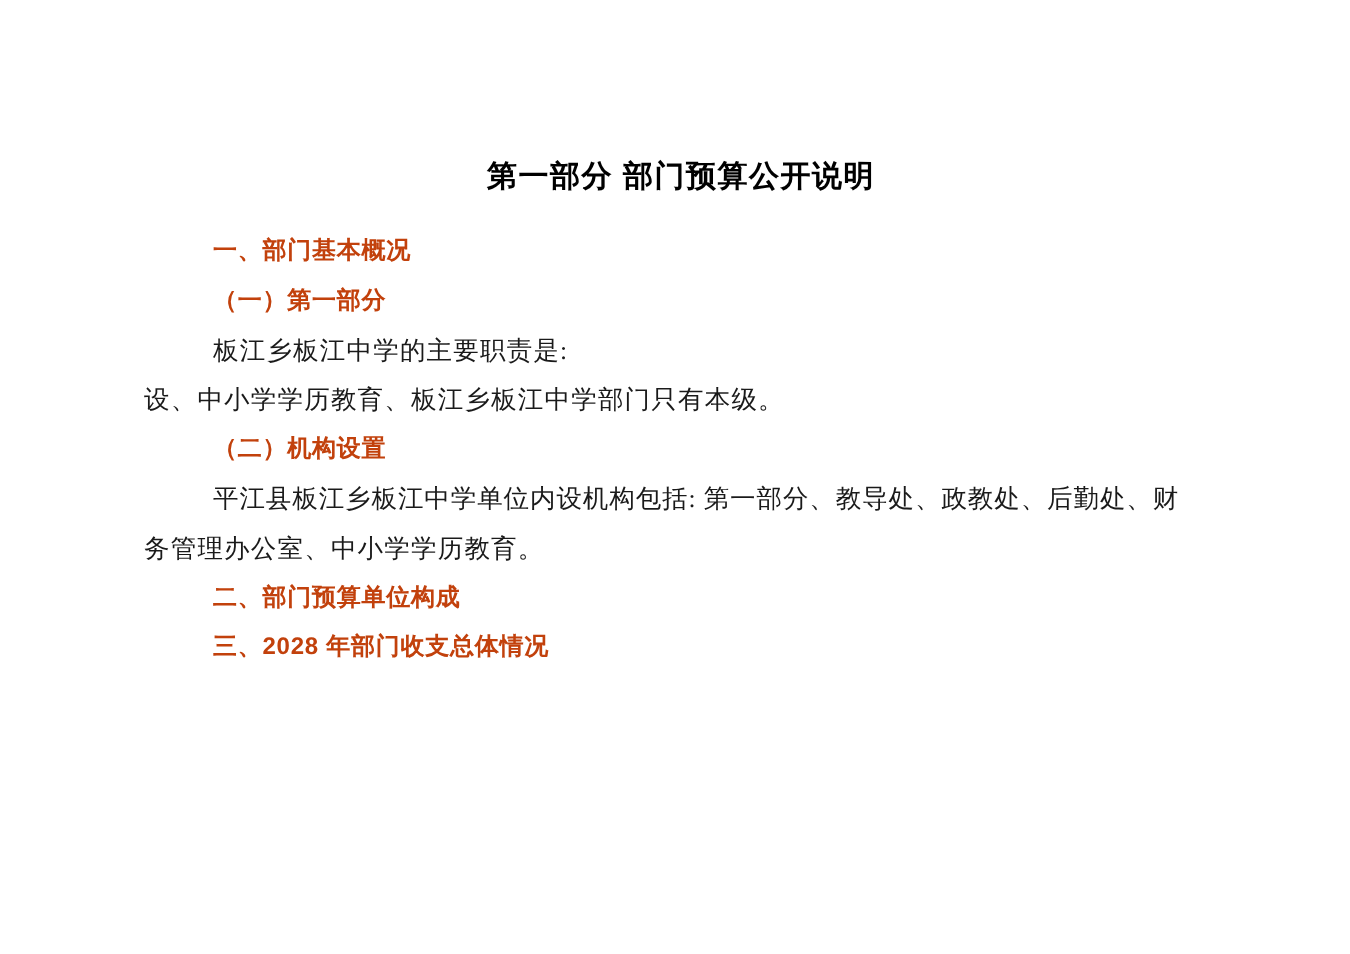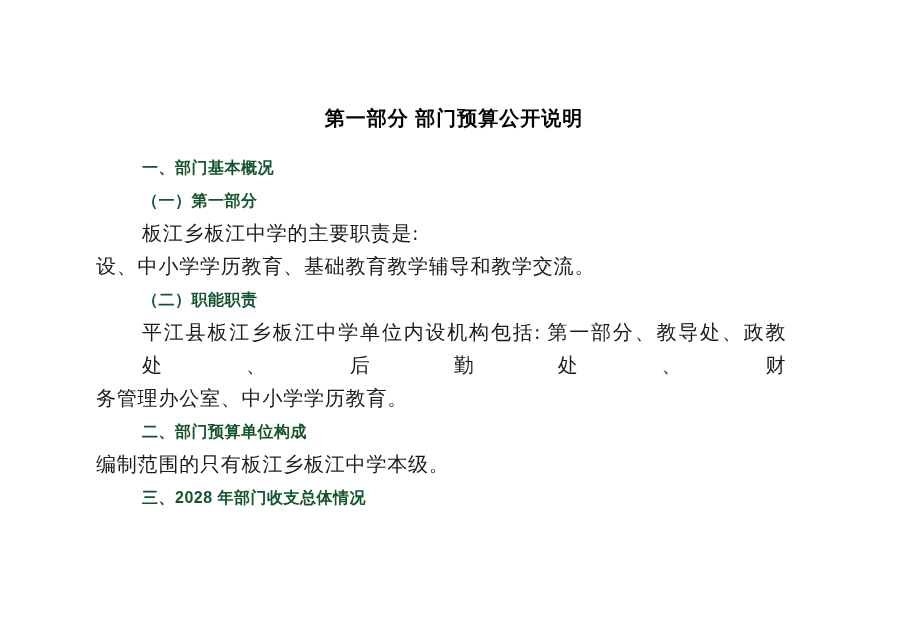--- a/index.html
+++ b/index.html
@@ -38,26 +38,26 @@
   .line {
     line-height: 33px;
     min-height: 33px;
     white-space: normal;
   }
   .heading {
     font-family: "Liberation Sans", sans-serif;
     font-weight: 700;
     font-size: 16px;
     letter-spacing: 0.5px;
-    color: #14532d;
+    color: #c2410c;
   }
   .body-text {
     font-family: "Liberation Serif", serif;
     font-weight: 400;
-    font-size: 20px;
+    font-size: 17px;
     letter-spacing: 0.8px;
     color: #1a1a1a;
   }
   .indent {
     padding-left: 46px;
   }
   .fill {
     text-align: justify;
     text-align-last: justify;
     letter-spacing: 0.5px;
@@ -72,29 +72,28 @@
 
   <div class="content">
 
     <div class="line heading indent">一、部门基本概况</div>
 
     <div class="line heading indent">（一）第一部分</div>
 
     <div class="line body-text indent">板江乡板江中学的主要职责是:</div>
 
 
-    <div class="line body-text">设、中小学学历教育、基础教育教学辅导和教学交流。</div>
+    <div class="line body-text">设、中小学学历教育、板江乡板江中学部门只有本级。</div>
 
-    <div class="line heading indent">（二）职能职责</div>
+    <div class="line heading indent">（二）机构设置</div>
 
     <div class="line body-text indent fill">平江县板江乡板江中学单位内设机构包括: 第一部分、教导处、政教处、后勤处、财</div>
 
     <div class="line body-text">务管理办公室、中小学学历教育。</div>
 
     <div class="line heading indent">二、部门预算单位构成</div>
 
 
-    <div class="line body-text">编制范围的只有板江乡板江中学本级。</div>
 
     <div class="line heading indent">三、2028 年部门收支总体情况</div>
 
   </div>
 </div>
 
 </body></html>

